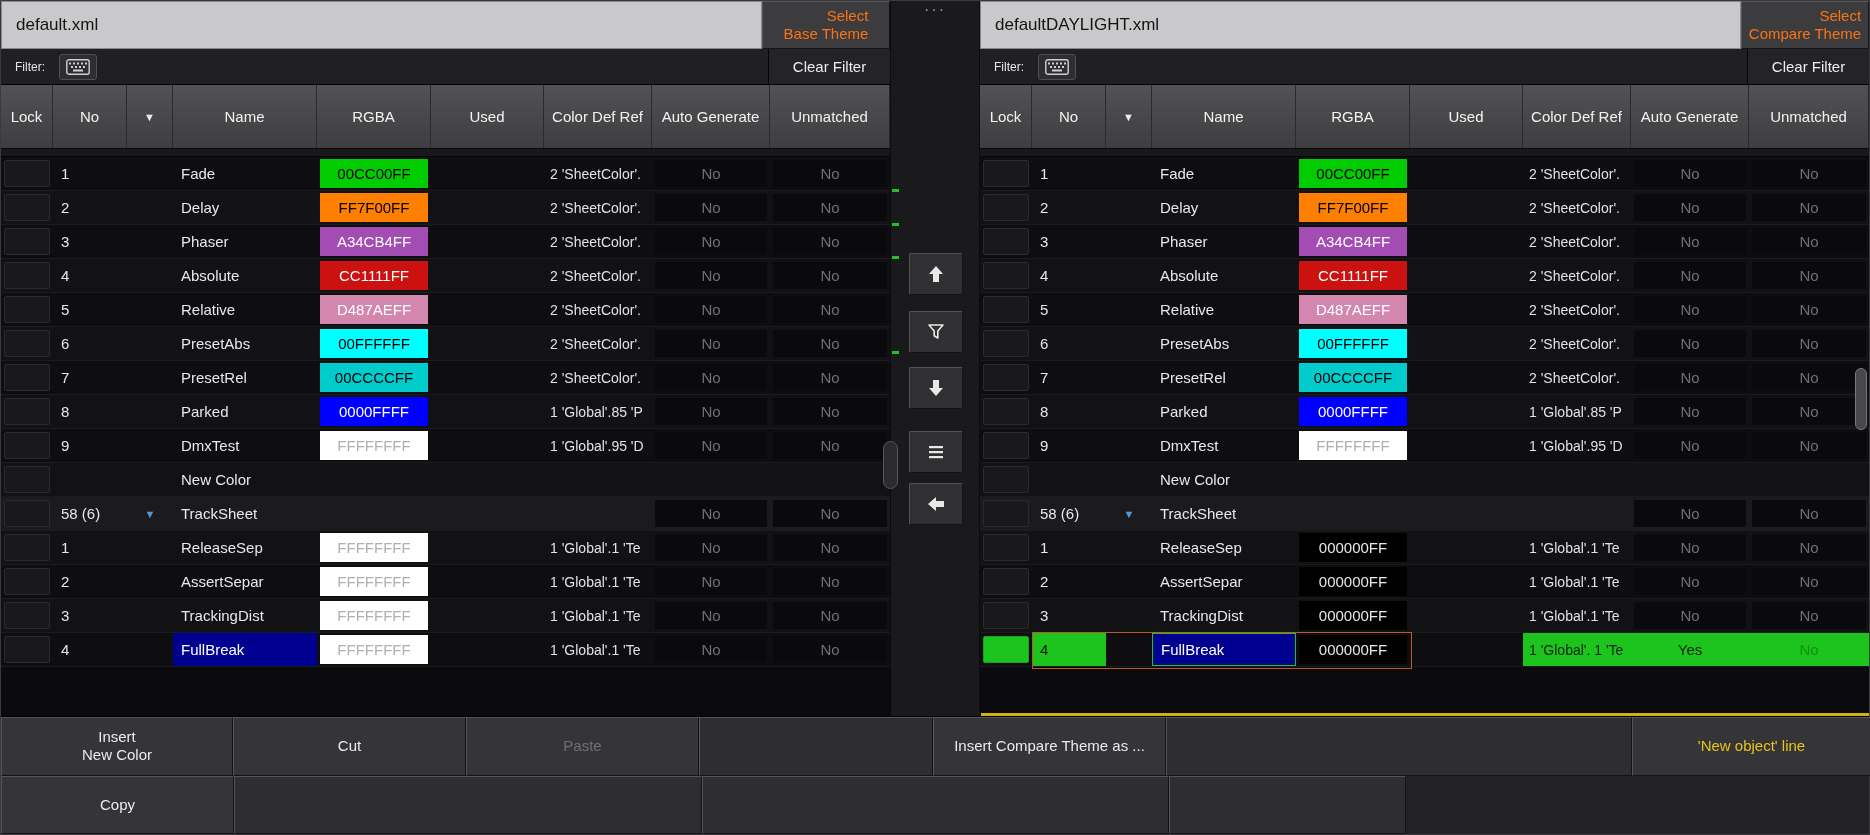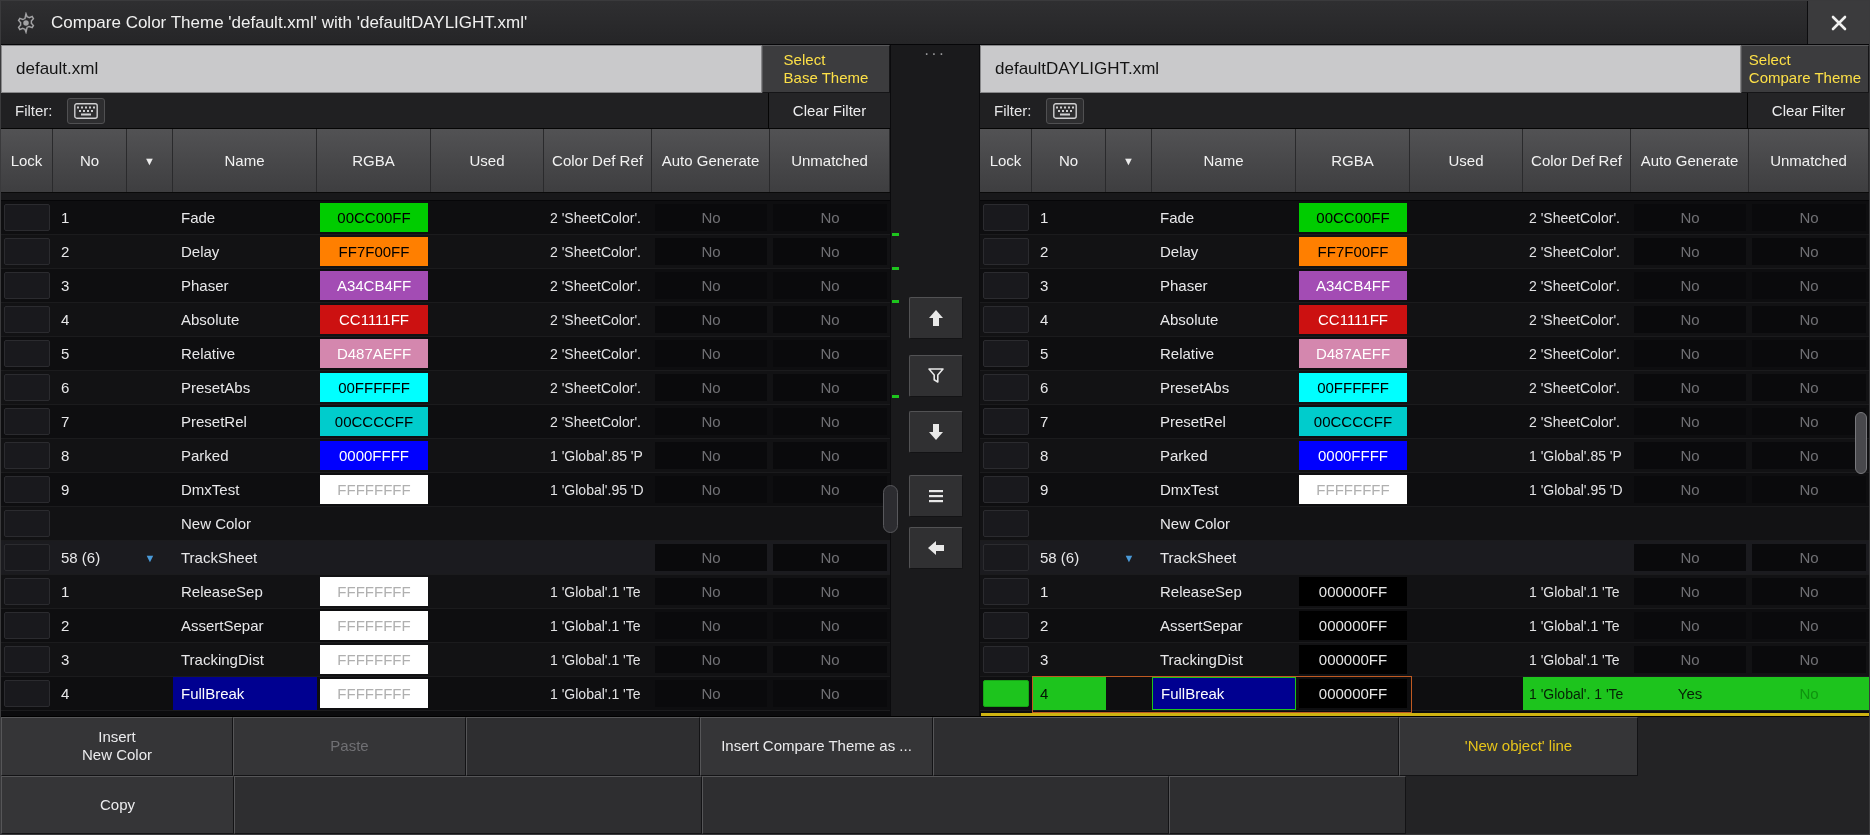--- a/index.html
+++ b/index.html
@@ -13,24 +13,24 @@
   .close-btn{margin-left:auto;width:62px;height:100%;display:flex;align-items:center;justify-content:center;background:#3b3b3d;border-left:1px solid #0c0c0e}
 
   
   .content{flex:1;display:flex;position:relative;background:#141416;min-height:0}
   .panel{display:flex;flex-direction:column;min-height:0;--cols:52px 74px 46px 144px 114px 113px 108px 118px 120px}
   .panel.left{width:889px}.panel.right{width:890px}
   .strip{width:91px;position:relative;background:#1a1a1c;border-left:1px solid #0b0b0d;border-right:1px solid #0b0b0d}
 
   .panel-header{flex:0 0 48px;display:flex}
   .panel-title{flex:1;background:#c9c9cb;color:#141414;display:flex;align-items:center;padding:0 14px;font-size:17px;border:1px solid #88888a}
-  .select-btn{flex:0 0 128px;background:#3c3c3e;color:#fde047;display:flex;align-items:center;justify-content:center;text-align:left;font-size:15px;line-height:1.2;white-space:pre-line;border:1px solid;border-color:#58585a #151517 #151517 #58585a}
+  .select-btn{flex:0 0 128px;background:#3c3c3e;color:#f97316;display:flex;align-items:center;justify-content:center;text-align:right;font-size:15px;line-height:1.2;white-space:pre-line;border:1px solid;border-color:#58585a #151517 #151517 #58585a}
 
   .filter-row{flex:0 0 36px;display:flex;align-items:center;background:#202022;border-bottom:1px solid #050505}
-  .filter-label{padding:0 14px;font-size:15px;color:#e6e6e8}
+  .filter-label{padding:0 14px;font-size:12px;color:#e6e6e8}
   .kb-btn{width:38px;height:26px;background:#2e2e30;border:1px solid #505052;border-radius:3px;display:flex;align-items:center;justify-content:center;margin-right:10px}
   .filter-input{flex:1;height:100%}
   .clear-filter{flex:0 0 122px;height:100%;display:flex;align-items:center;justify-content:center;font-size:15px;color:#ececee;border-left:1px solid #050505;background:#242426}
 
   .thead{flex:0 0 64px;display:grid;grid-template-columns:var(--cols);background:linear-gradient(#525254,#3e3e40);color:#f2f2f2;font-size:15px;border-bottom:1px solid #0a0a0a}
   .th{display:flex;align-items:center;justify-content:center;border-right:1px solid #2a2a2c;overflow:hidden;white-space:nowrap;padding:0 3px}
   .hdr-tri{font-size:11px;color:#ececec}
 
   .tbody{flex:1;background:#0b0b0d;overflow:hidden}
   .sliver{height:8px;background:#18181a;border-bottom:1px solid #060608}
@@ -77,34 +77,20 @@
   .btn{display:flex;align-items:center;justify-content:center;background:#353537;border:1px solid;border-color:#565658 #131315 #131315 #565658;color:#ebebed;font-size:15px;text-align:center;white-space:pre-line;line-height:1.2}
   .btn.blank{background:#2e2e30}
   .btn.disabled{color:#707074}
   .btn.accent{color:#e7c41a}
 </style>
 </head>
 <body>
 
 <div class="window">
 
-  <div class="titlebar">
-    <div class="gearbtn">
-      <svg width="22" height="22" viewBox="0 0 24 24">
-        <circle cx="12" cy="12" r="3" fill="#a2a2a4"></circle>
-        <path d="M12 2l1.2 3.2a7 7 0 0 1 2.3 1l3.2-1.3 1.4 2.4-2.3 2.5a7 7 0 0 1 0 2.4l2.3 2.5-1.4 2.4-3.2-1.3a7 7 0 0 1-2.3 1L12 22l-1.2-3.2a7 7 0 0 1-2.3-1l-3.2 1.3-1.4-2.4 2.3-2.5a7 7 0 0 1 0-2.4L3.9 9.3l1.4-2.4 3.2 1.3a7 7 0 0 1 2.3-1z" fill="none" stroke="#a2a2a4" stroke-width="1.6"></path>
-      </svg>
-    </div>
-    <div>Compare Color Theme 'default.xml' with 'defaultDAYLIGHT.xml'</div>
-    <div class="close-btn">
-      <svg width="20" height="20" viewBox="0 0 20 20">
-        <path d="M4 4l12 12M16 4L4 16" stroke="#f0f0f0" stroke-width="2.6" stroke-linecap="round" fill="none"></path>
-      </svg>
-    </div>
-  </div>
 
   <div class="content">
 
     <div class="panel left">
       <div class="panel-header">
         <div class="panel-title">default.xml</div>
         <div class="select-btn">Select
 Base Theme</div>
       </div>
       <div class="filter-row">
@@ -850,20 +836,21 @@
     </div>
 
     <div class="scroll-handle"></div>
     <div class="newline"></div>
   </div>
 
   <div class="toolbar">
     <div class="tb-row">
       <div class="btn" style="flex:0 0 232px">Insert
 New Color</div>
+      <div class="btn" style="flex:0 0 233px">Cut</div>
       <div class="btn disabled" style="flex:0 0 233px">Paste</div>
       <div class="btn blank" style="flex:0 0 234px"></div>
       <div class="btn" style="flex:0 0 233px">Insert Compare Theme as ...</div>
       <div class="btn blank" style="flex:0 0 466px"></div>
       <div class="btn accent" style="flex:0 0 239px">'New object' line</div>
     </div>
     <div class="tb-row">
       <div class="btn" style="flex:0 0 233px">Copy</div>
       <div class="btn blank" style="flex:0 0 468px"></div>
       <div class="btn blank" style="flex:0 0 467px"></div>

